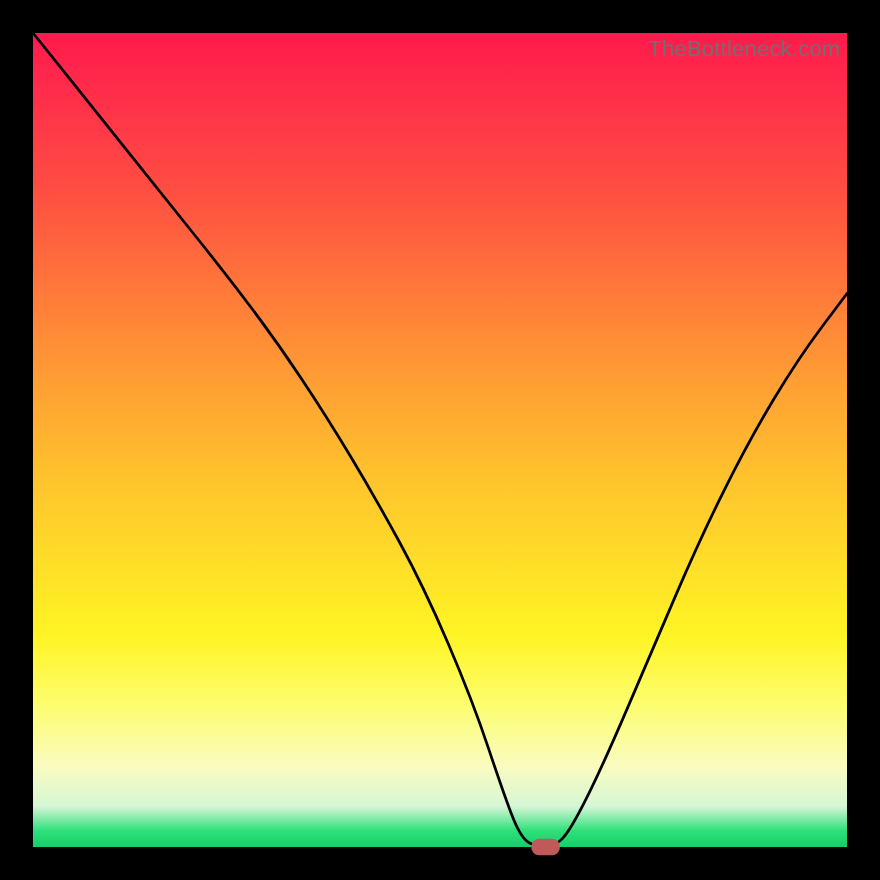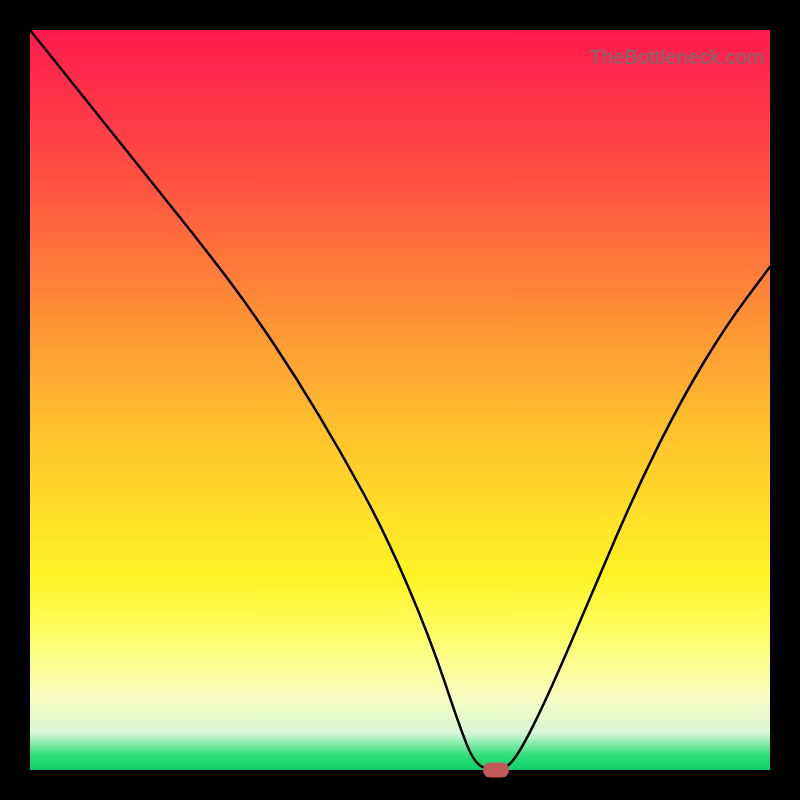--- a/index.html
+++ b/index.html
@@ -36,21 +36,21 @@
       #fff424 74%,
       #fdfd6a 82%,
       #f9fcbf 90%,
       #d6f6d6 95%,
       #2fe07a 98%,
       #14cf68 100%
     );
   }
   .watermark {
     position: absolute;
-    top: 16px;
+    top: 4px;
     right: 6px;
     color: #707070;
     font-size: 20px;
     font-weight: 500;
     letter-spacing: 0.2px;
     user-select: none;
   }
   svg.curve {
     position: absolute;
     inset: 0;

